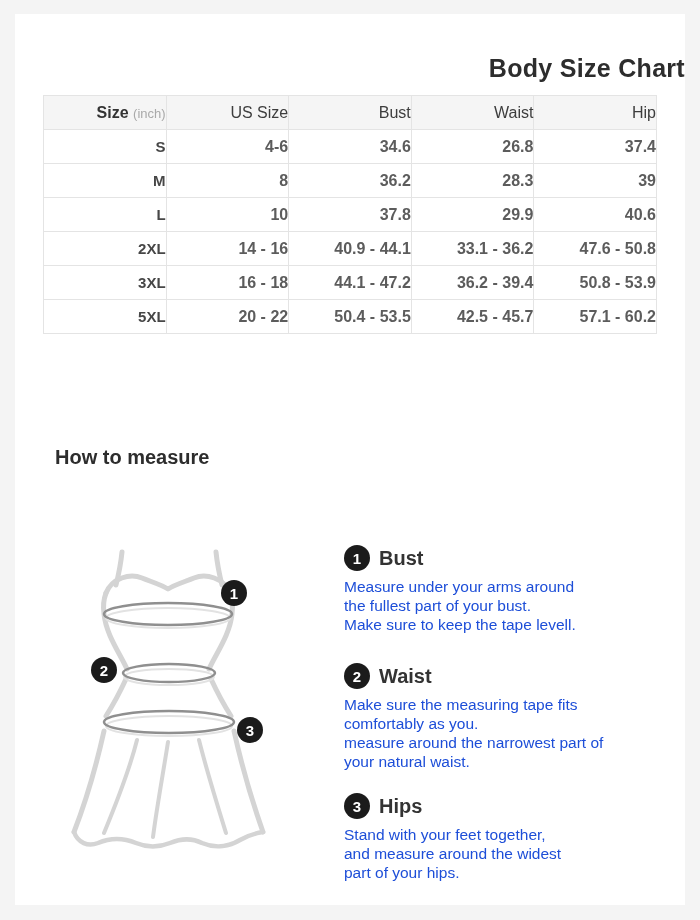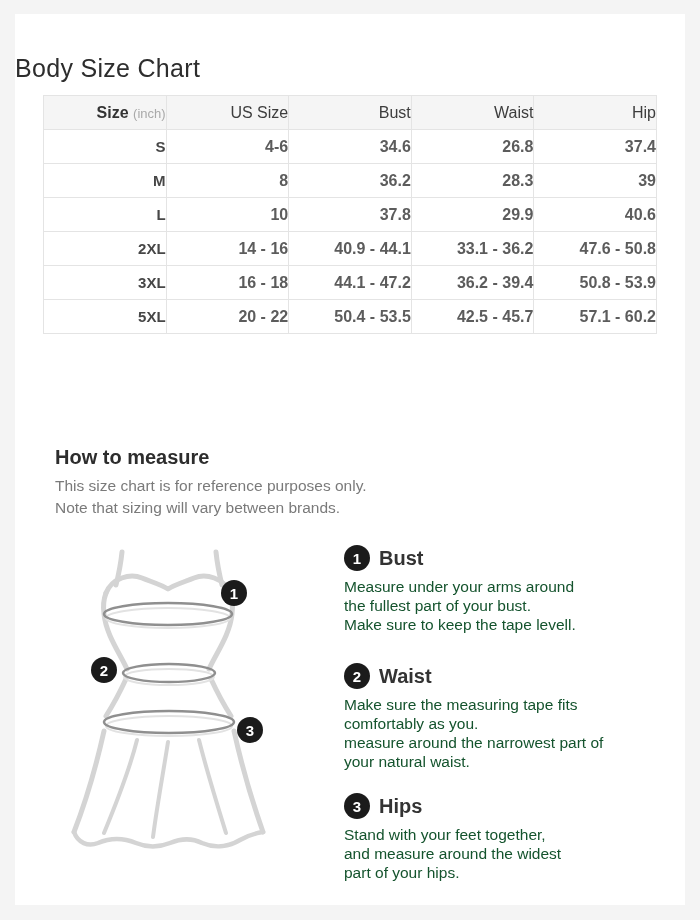--- a/index.html
+++ b/index.html
@@ -10,22 +10,22 @@
     font-family:"Liberation Sans", sans-serif;
     overflow:hidden;
   }
   .card {
     position:absolute; left:15px; top:14px;
     width:670px; height:891px;
     background:#ffffff;
   }
   .page-title {
     position:absolute; top:40px; left:0; width:100%;
-    text-align:left;
-    font-size:25px; font-weight:400; color:#2d2d2d;
+    text-align:right;
+    font-size:25px; font-weight:700; color:#2d2d2d;
     letter-spacing:.3px;
   }
   table.size-table {
     position:absolute; left:28px; top:81px;
     width:614px;
     border-collapse:collapse; table-layout:fixed;
   }
   .size-table th, .size-table td {
     border:1px solid #e4e4e4;
     text-align:right; vertical-align:middle;
@@ -74,21 +74,21 @@
     position:absolute; left:329px; top:531px; width:332px;
   }
   .section { position:absolute; left:0; width:332px; }
   .section-bust  { top:0; }
   .section-waist { top:118px; }
   .section-hips  { top:248px; }
   .section-head { display:flex; align-items:center; gap:9px; height:26px; }
   .section-title { font-size:20px; font-weight:800; color:#333; }
   .section-text {
     margin-top:6px;
-    font-size:15.5px; line-height:19px; color:#14532d;
+    font-size:15.5px; line-height:19px; color:#1d4ed8;
     white-space:pre-line;
   }
 </style>
 </head>
 <body>
 
 <div class="card">
 
   <div class="page-title">Body Size Chart</div>
 
@@ -145,22 +145,20 @@
         <td class="size-col">5XL</td>
         <td>20 - 22</td>
         <td>50.4 - 53.5</td>
         <td>42.5 - 45.7</td>
         <td>57.1 - 60.2</td>
       </tr>
     </tbody>
   </table>
 
   <div class="measure-heading">How to measure</div>
-  <div class="measure-note">This size chart is for reference purposes only.
-Note that sizing will vary between brands.</div>
 
   <div class="diagram">
     <svg viewBox="0 0 290 360" width="290" height="360" aria-hidden="true">
       <g fill="none" stroke="#d4d4d4" stroke-width="5" stroke-linecap="round" stroke-linejoin="round">
         <path d="M 82 12 C 81 22 79 33 76 45"></path>
         <path d="M 176 12 C 177 22 179 33 182 45"></path>
         <path d="M 66 53 C 72 38 90 33 102 38 C 112 42 122 45 128 49 C 134 45 144 42 154 38 C 166 33 184 38 190 53"></path>
         <path d="M 66 53 C 63 61 63 67 64 74 C 66 94 79 112 87 129"></path>
         <path d="M 190 53 C 193 61 193 67 192 74 C 190 94 177 112 169 129"></path>
         <path d="M 86 139 C 80 152 73 165 66 176"></path>

